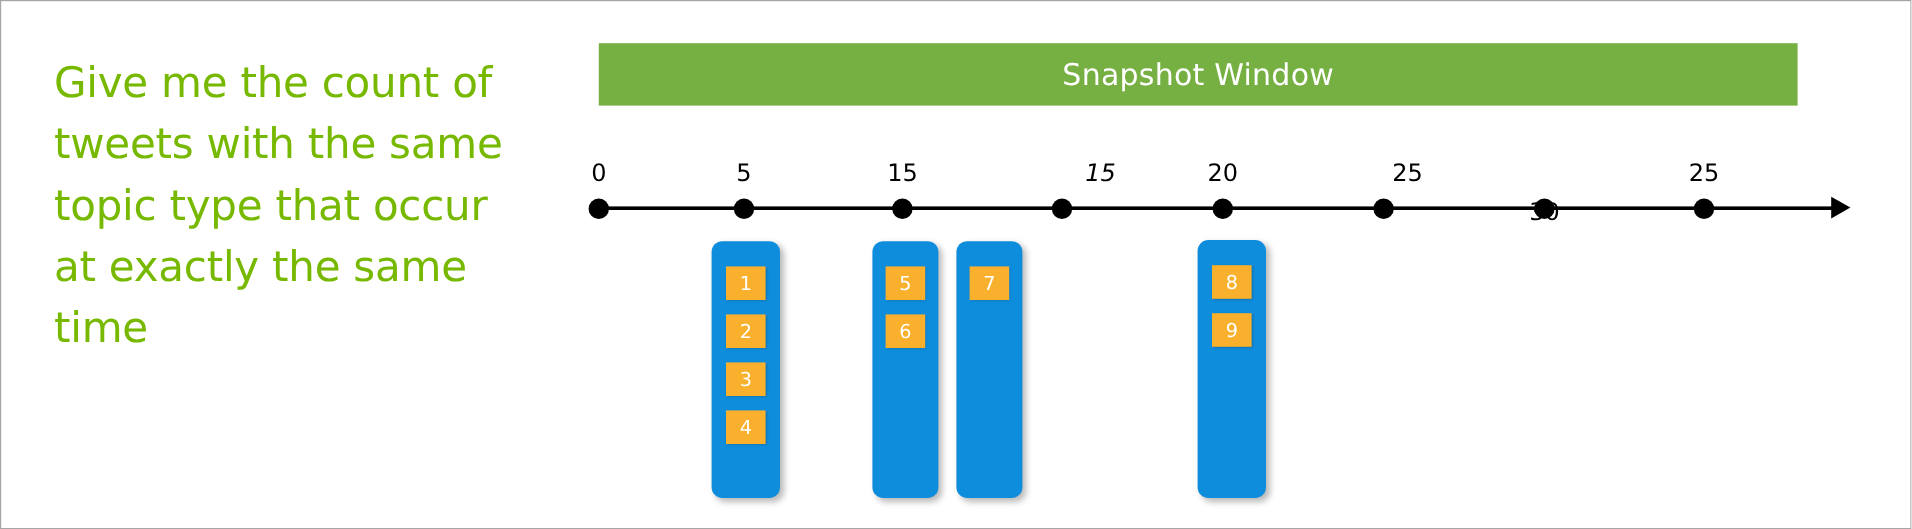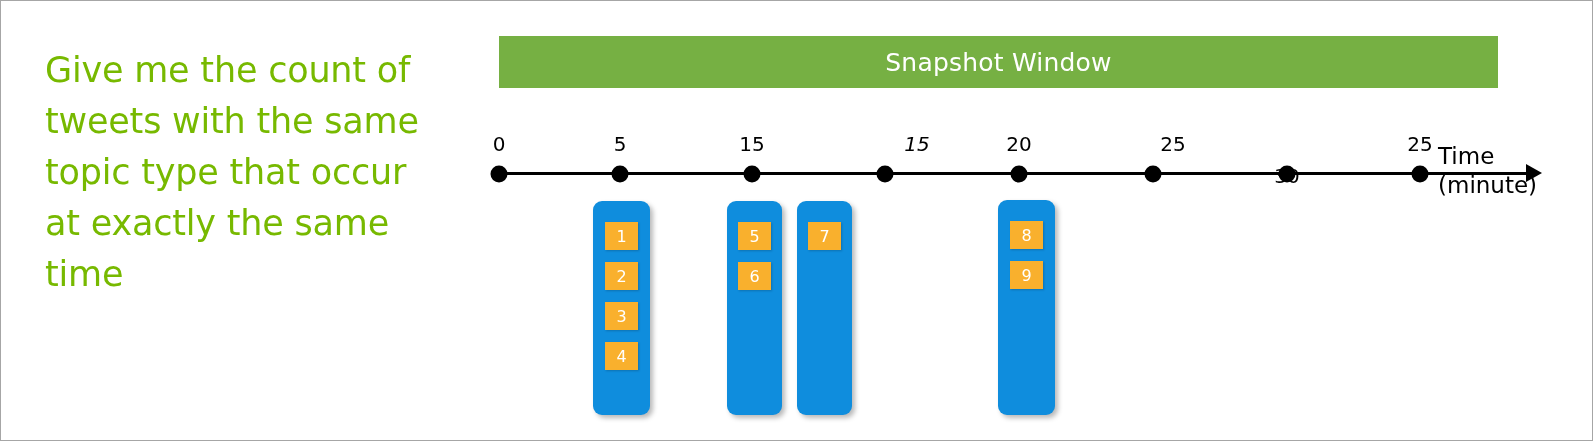--- a/index.html
+++ b/index.html
@@ -143,22 +143,20 @@
 
   <div id="caption">Give me the count of tweets with the same topic type that occur at exactly the same time</div>
 
   <div id="snapshot-banner">
     <span class="label">Snapshot Window</span>
   </div>
 
   <div id="timeline">
     <div id="axis-line"></div>
     <div id="axis-arrow"></div>
-    <div id="time-label">Time
-(minute)</div>
   </div>
 
   <div id="ticks-layer">
       <div class="tick-label" style="left: 498px;">0</div>
       <div class="axis-dot" style="left: 498px;"></div>
       <div class="tick-label" style="left: 619px;">5</div>
       <div class="axis-dot" style="left: 619px;"></div>
       <div class="tick-label" style="left: 751px;">15</div>
       <div class="axis-dot" style="left: 751px;"></div>
       <div class="tick-label" style="left: 916px; font-style: italic;">15</div>

